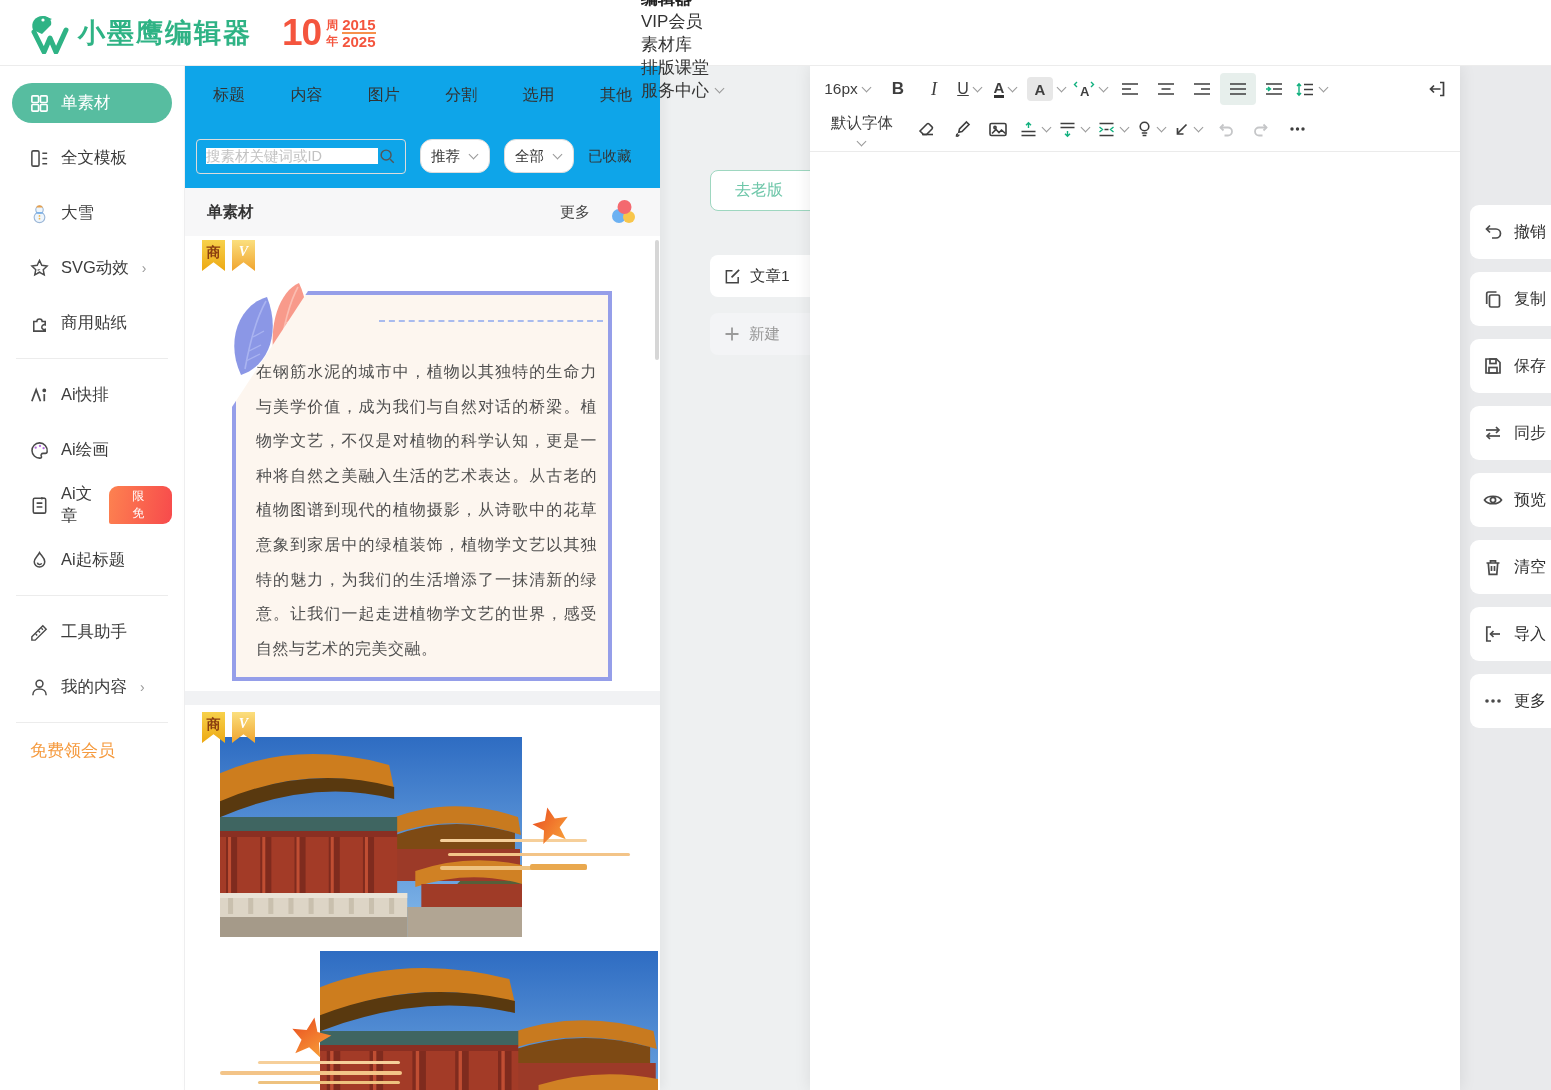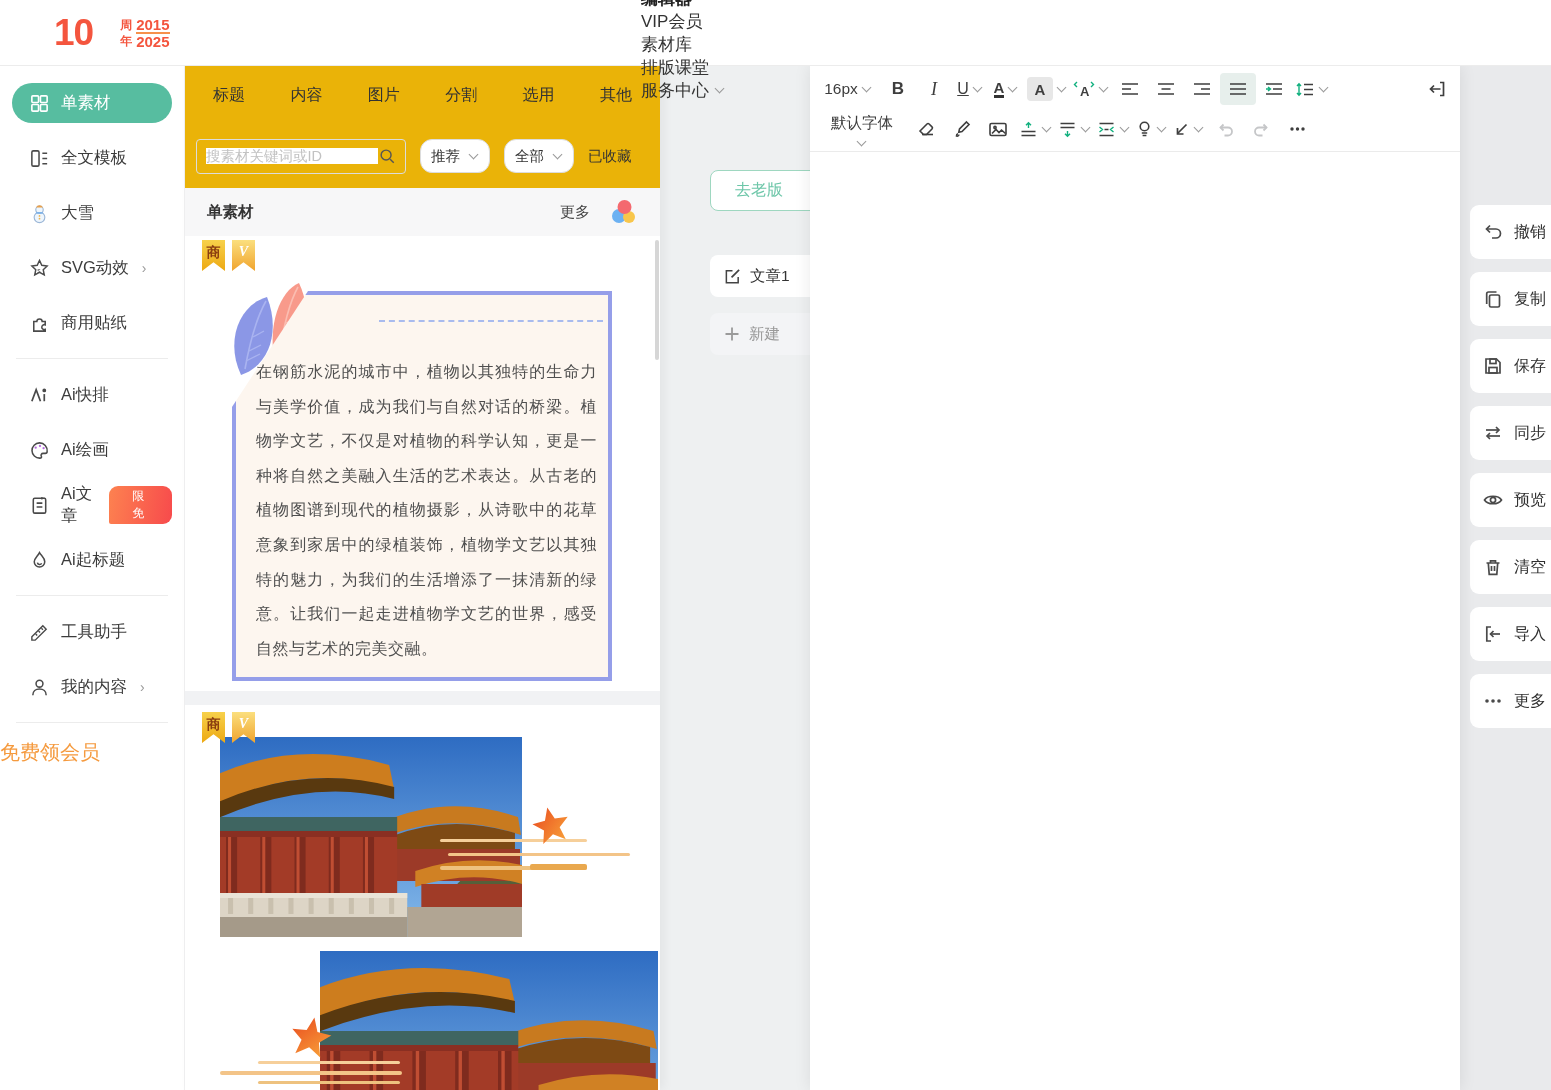--- a/index.html
+++ b/index.html
@@ -5,21 +5,21 @@
   * { margin:0; padding:0; box-sizing:border-box; }
   html,body { width:1551px; height:1090px; }
   body { font-family:"Liberation Sans","DejaVu Sans",sans-serif; background:#fff; overflow:hidden; }
   .app { position:relative; width:1551px; height:1090px; background:#fff; overflow:hidden; }
 
   
   .top { position:absolute; left:0; top:0; width:1551px; height:66px; background:#fff;
          border-bottom:1px solid #ececec; display:flex; align-items:center; padding:0 24px; z-index:30; }
   .brand { display:flex; align-items:center; }
   .brand-name { font-size:27px; font-weight:700; color:#2fb385; letter-spacing:2px; margin-left:8px; }
-  .anniv { display:flex; align-items:center; margin-left:30px;gap:22px; }
+  .anniv { display:flex; align-items:center; margin-left:30px; }
   .a10 { font-size:37px; font-weight:900; color:#f4553e; letter-spacing:-1px; }
   .acol { margin-left:5px; display:flex; flex-direction:column; line-height:15px; }
   .arow { display:flex; align-items:center; gap:4px; }
   .azh { font-size:12px; color:#f4553e; font-weight:700; }
   .ayr { font-size:15px; color:#f4553e; font-weight:700; }
   .ayr.y1 { border-bottom:2px solid #f6914c; }
   .nav { margin-left:auto; margin-right:86px; display:flex; width:800px; justify-content:space-between; align-items:flex-start;flex-direction:column; }
   .nav-item { font-size:17px; color:#333; cursor:pointer; display:flex; align-items:center; gap:6px; }
   .nav-item.active { font-weight:700; color:#222; }
 
@@ -31,24 +31,24 @@
   .sidebar { position:absolute; left:0; top:66px; width:185px; height:1024px; background:#fff;
              border-right:1px solid #f0f0f1; padding-top:17px; z-index:20; }
   .side-item { height:40px; margin:0 12px 15px; display:flex; align-items:center; gap:11px;
                padding-left:17px; border-radius:21px; font-size:16.5px; color:#3c3c3c; cursor:pointer; }
   .side-item svg { flex:0 0 auto; }
   .side-item.active { background:#57bda0; color:#fff; }
   .side-arrow { color:#9a9a9a; font-size:14px; margin-left:2px; }
   .side-div { height:1px; background:#ececec; margin:7px 16px 16px; }
   .limit-badge { font-size:12px; color:#fff; background:linear-gradient(100deg,#fd8250,#f74a4c);
                  border-radius:9px 9px 9px 2px; padding:2px 23px; margin-left:4px; }
-  .promo { font-size:20px; color:#f59a3e; cursor:pointer; }
+  .promo { padding-left:30px; font-size:17px; color:#f59a3e; cursor:pointer; }
 
   
-  .materials { position:absolute; left:185px; top:66px; width:475px; height:1024px; background:#eab308;
+  .materials { position:absolute; left:185px; top:66px; width:475px; height:1024px; background:#0ea5e9;
                z-index:21; box-shadow:4px 0 10px rgba(0,0,0,.05); }
   .m-tabs { height:58px; display:flex; align-items:center; justify-content:space-between;
             padding:0 28px; font-size:16px; color:#333; }
   .m-tab { cursor:pointer; }
   .m-search-row { height:64px; display:flex; align-items:center; gap:14px; padding:0 11px; }
   .search-box { width:210px; height:35px; border:1px solid #dcdcdc; border-radius:4px;
                 display:flex; align-items:center; padding:0 9px; }
   .search-box input { border:none; outline:none; flex:1; font-size:14.5px; color:#333; min-width:0;
                       font-family:inherit; }
   .search-box input::placeholder { color:#c2c2c2; }
@@ -125,20 +125,29 @@
   .action { position:absolute; left:10px; right:0; height:54px; background:#fff;
             border-radius:9px 0 0 9px; display:flex; align-items:center; gap:10px;
             padding-left:12px; font-size:16px; color:#303030; cursor:pointer; }
 </style>
 </head>
 <body>
 
 <div class="app">
 
   <header class="top">
+    <div class="brand">
+      <svg width="46" height="42" viewBox="0 0 46 42">
+        <path d="M10 20 L20 40 L26 26 L32 40 L42 18" fill="none" stroke="#2fb385" stroke-width="5" stroke-linecap="round" stroke-linejoin="round"></path>
+        <path d="M9 18 C6 10 12 3 20 4 C26 5 28 9 27 13 L18 22 Z" fill="#2fb385"></path>
+        <path d="M20 4 L28 7 L22 10 Z" fill="#2fb385"></path>
+        <circle cx="19" cy="8" r="1.6" fill="#fff"></circle>
+      </svg>
+      <span class="brand-name">小墨鹰编辑器</span>
+    </div>
     <div class="anniv">
       <span class="a10">10</span>
       <div class="acol">
         <div class="arow">
           <span class="azh">周</span>
           <span class="ayr y1">2015</span>
         </div>
         <div class="arow">
           <span class="azh">年</span>
           <span class="ayr">2025</span>

